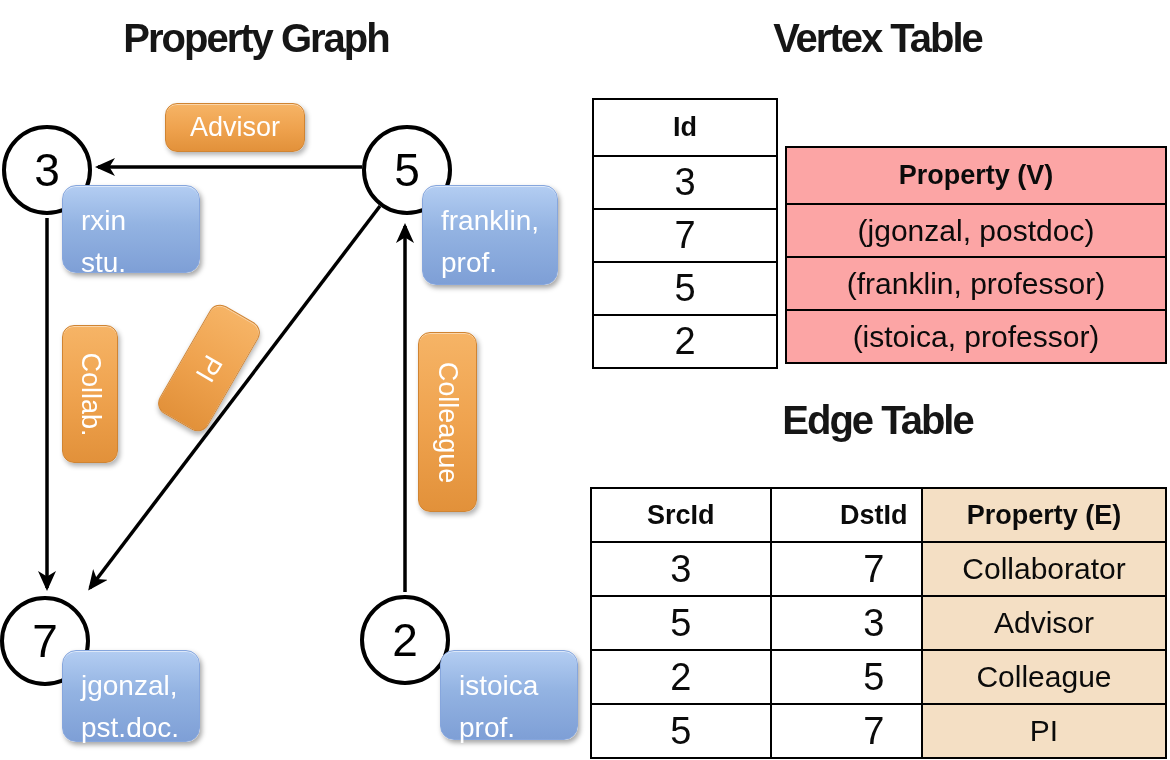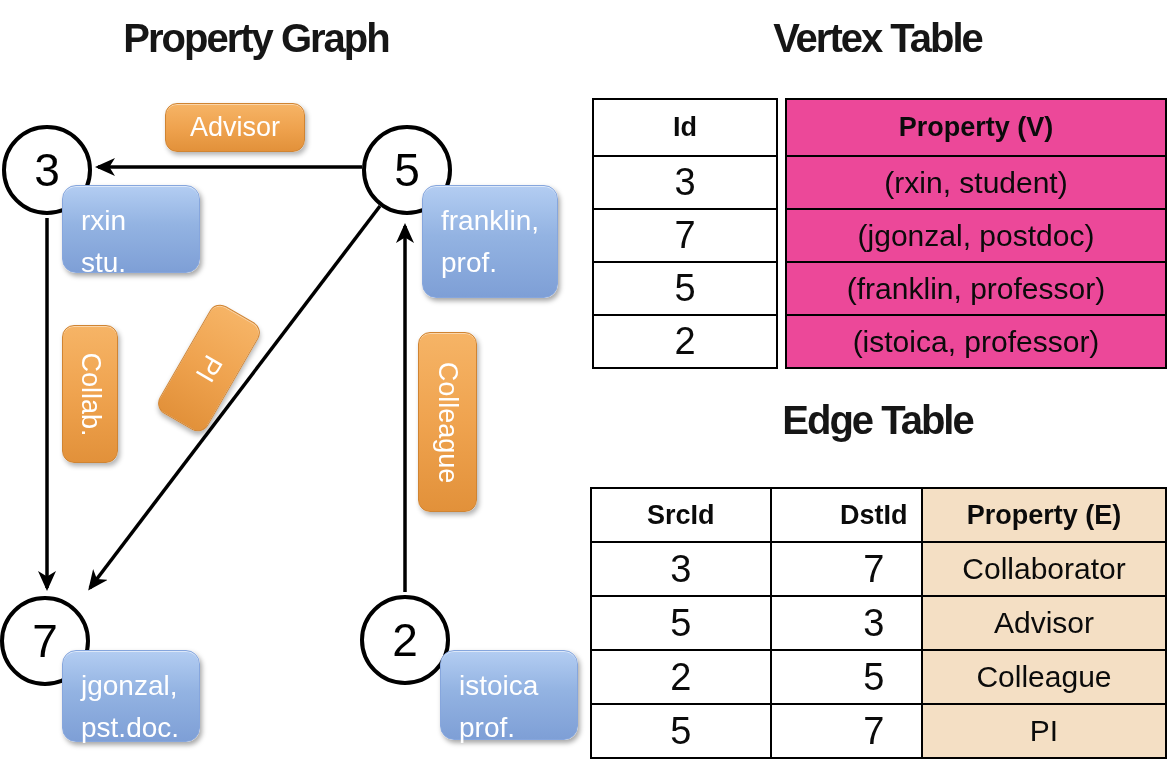--- a/index.html
+++ b/index.html
@@ -39,21 +39,21 @@
   .vtext{transform:rotate(90deg);white-space:nowrap;}
   
   table.dt{border-collapse:collapse;position:absolute;table-layout:fixed;background:#fff;padding-left:44px;}
   table.dt th,table.dt td{
     border:2px solid #000;text-align:center;vertical-align:middle;padding:0;
     font-family:"Liberation Sans",sans-serif;color:#0b0b0b;overflow:hidden;white-space:nowrap;
   }
   table.dt th{font-size:27px;font-weight:bold;}
   td.idcell{font-size:38px;font-weight:300;}
   td.propcell{font-size:30px;font-weight:300;}
-  table.tint-blue{background:#ec4899;}
+  table.tint-blue{background:#fca5a5;margin-top:48px;}
   table.tint-tan{background:#f4dfc4;}
   svg{position:absolute;left:0;top:0;z-index:1;}
 </style>
 </head>
 <body>
 
 <div class="abs big-title" style="left:0;top:16px;width:512px;">Property Graph</div>
 
 <svg width="585" height="760">
   <defs>
@@ -77,21 +77,21 @@
     <span>7</span>
   </div>
 <div class="node" style="left:360px;top:595px;">
     <span>2</span>
   </div>
 
 <div class="vbox" style="left:62px;top:185px;width:138px;height:88px;">
   <div>rxin</div>
   <div>stu.</div>
 </div>
-<div class="vbox" style="left:422px;top:185px;width:136px;height:113px;">
+<div class="vbox" style="left:422px;top:185px;width:136px;height:100px;">
   <div>franklin,</div>
   <div>prof.</div>
 </div>
 <div class="vbox" style="left:62px;top:650px;width:138px;height:92px;">
   <div>jgonzal,</div>
   <div>pst.doc.</div>
 </div>
 <div class="vbox" style="left:420px;top:650px;width:138px;height:90px;margin-left:20px;">
   <div>istoica</div>
   <div>prof.</div>
@@ -135,23 +135,20 @@
 </table>
 
 <table class="dt tint-blue" style="left:785px;top:98px;width:382px;">
   <thead>
       <tr style="height:57px;">
         <th>Property (V)</th>
       </tr>
     </thead>
   <tbody>
     <tr style="height:53px;">
-        <td class="propcell">(rxin, student)</td>
-      </tr>
-    <tr style="height:53px;">
         <td class="propcell">(jgonzal, postdoc)</td>
       </tr>
     <tr style="height:53px;">
         <td class="propcell">(franklin, professor)</td>
       </tr>
     <tr style="height:53px;">
         <td class="propcell">(istoica, professor)</td>
       </tr>
   </tbody>
 </table>

